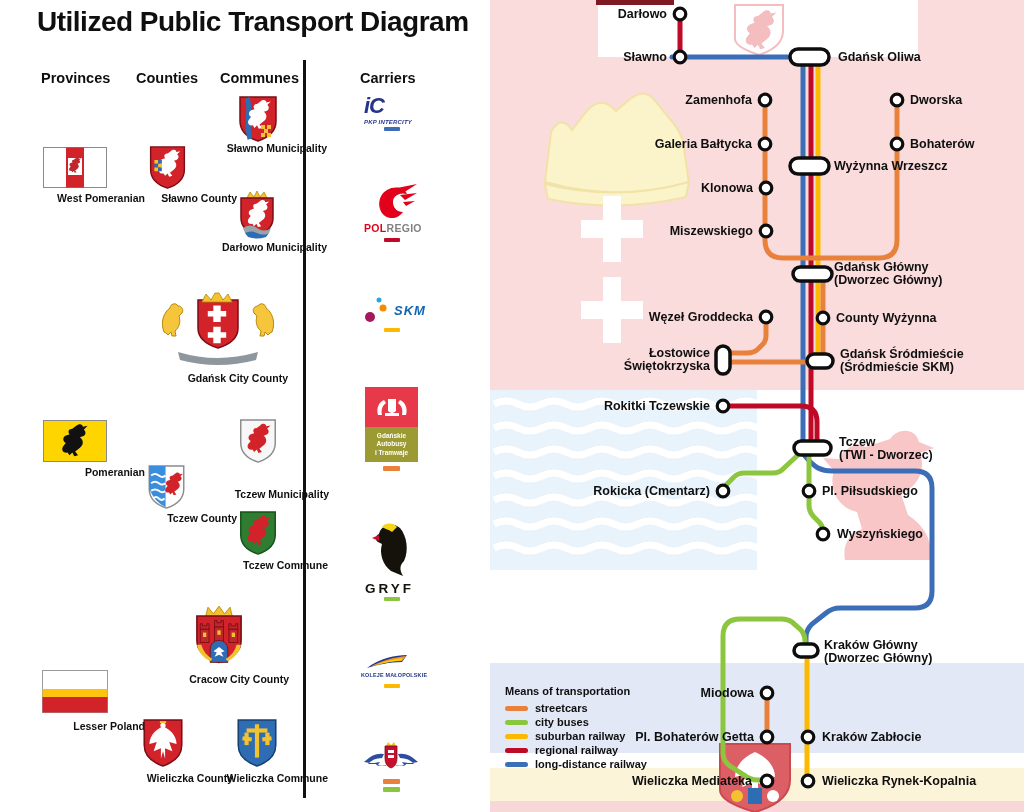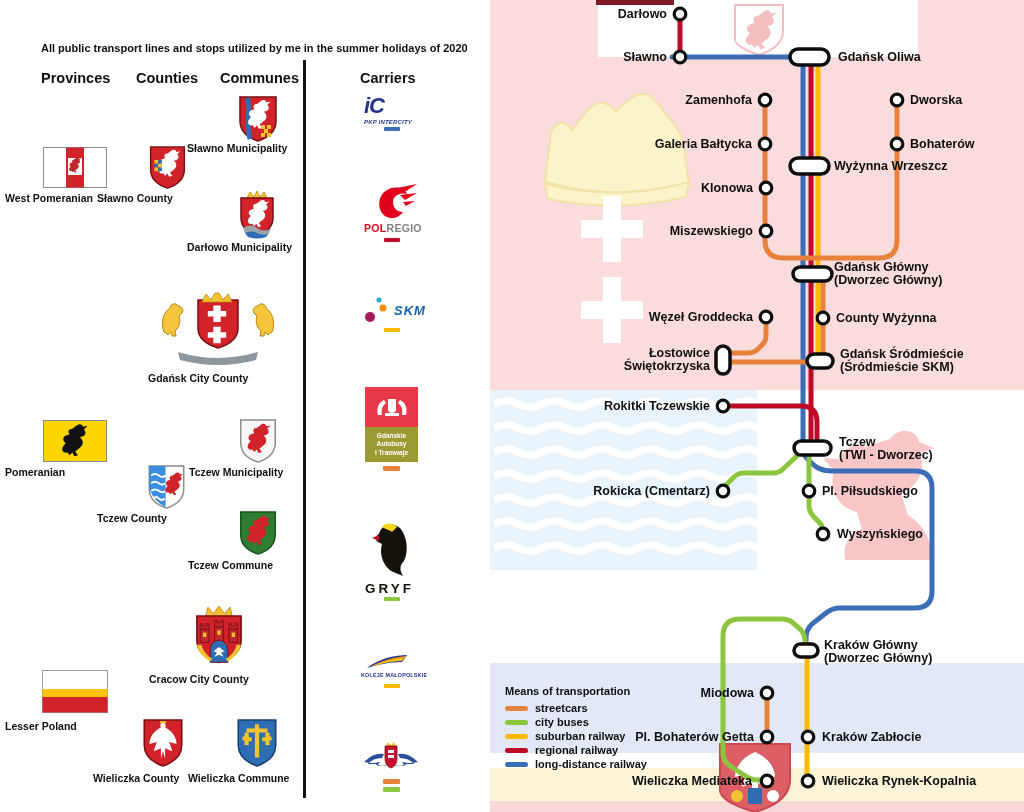--- a/index.html
+++ b/index.html
@@ -4,21 +4,21 @@
 <style>
   html,body{margin:0;padding:0;background:#ffffff;}
   .stage{position:relative;width:1024px;height:812px;background:#ffffff;
          font-family:"Liberation Sans",sans-serif;overflow:hidden;color:#0f0f0f;}
   .abs{position:absolute;}
   
   .title{position:absolute;left:37px;top:6px;font-size:28px;font-weight:800;letter-spacing:-0.5px;white-space:nowrap;}
   .subtitle{position:absolute;left:41px;top:42px;font-size:11px;font-weight:700;white-space:nowrap;}
   .colhead{position:absolute;font-size:14.5px;font-weight:700;white-space:nowrap;}
   .divider{position:absolute;left:303px;top:60px;width:2.5px;height:738px;background:#111;}
-  .ll{position:absolute;width:140px;text-align:left;font-size:10.5px;font-weight:700;white-space:nowrap;}
+  .ll{position:absolute;width:140px;text-align:right;font-size:10.5px;font-weight:700;white-space:nowrap;}
   
   .cbar{position:absolute;height:4px;width:16px;border-radius:1px;}
   .pkp-mark{font-style:italic;font-weight:900;font-size:22px;color:var(--b-pkp_navy);letter-spacing:-1px;}
   .pkp-sub{font-style:italic;font-weight:700;font-size:6px;color:var(--b-pkp_navy);letter-spacing:.2px;}
   .pr-text{font-size:10.5px;font-weight:800;letter-spacing:.3px;}
   .pr-text .p1{color:var(--b-polregio_red);} .pr-text .p2{color:var(--b-polregio_gray);}
   .skm-text{font-style:italic;font-weight:800;font-size:13px;color:var(--b-skm_blue);letter-spacing:1px;}
   .gait-red{width:53px;height:40px;background:var(--b-gait_red);display:flex;align-items:center;justify-content:center;}
   .gait-olive{width:53px;height:35px;background:var(--b-gait_olive);color:#fff;font-size:6.5px;line-height:8.5px;font-weight:700;display:flex;flex-direction:column;align-items:center;justify-content:center;}
   .gryf-text{font-weight:800;font-size:13.5px;letter-spacing:3px;color:#15120c;}
@@ -40,21 +40,21 @@
 
 <svg width="0" height="0" aria-hidden="true">
   <defs>
     <path id="beast" d="M17,3 c3,-3 7,-2 7,1 l5,-1 -4,4 c3,2 2,6 -1,7 l-3,1 c4,3 4,8 0,11 l-5,4 3,4 -4,1 -2,-4 -3,3 -2,-3 c-4,1 -7,-2 -5,-6 l3,-4 c-4,-2 -3,-7 1,-8 l3,-1 c-2,-3 -1,-6 3,-6 z"></path>
     <path id="lionp" d="M8,34 c-4,-10 0,-20 6,-24 c0,-4 6,-6 8,-2 c4,0 6,4 4,7 l-3,3 c2,6 0,12 -4,15 l1,5 -4,0 -1,-4 -3,3 -2,-2 z"></path>
   </defs>
 </svg>
 
 <div class="stage">
 
-  <div class="subtitle">All public transport lines and stops utilized by me in the summer holidays of 2020</div>
+  <div class="title">Utilized Public Transport Diagram</div>
 
   <div class="colhead" style="left:41px;top:70px">Provinces</div>
   <div class="colhead" style="left:136px;top:70px">Counties</div>
   <div class="colhead" style="left:220px;top:70px">Communes</div>
   <div class="colhead" style="left:360px;top:70px">Carriers</div>
   <div class="divider"></div>
 
   <div class="abs" style="left:236px;top:95px">
     <svg width="44" height="48" viewBox="0 0 40 48">
         <path d="M2,2 H38 V26 Q38,40 20,46 Q2,40 2,26 Z" fill="#D2232A" stroke="#7a0e14" stroke-width="1.5"></path>
@@ -144,21 +144,21 @@
   <div class="ll" style="left:5px;top:466px">Pomeranian</div>
 
   <div class="abs" style="left:237px;top:418px">
     <svg width="42" height="46" viewBox="0 0 40 48">
         <path d="M2,2 H38 V26 Q38,40 20,46 Q2,40 2,26 Z" fill="#f7f7f7" stroke="#8a8a8a" stroke-width="1.5"></path>
         <g transform="translate(7,5) scale(0.9)">
           <use href="#beast" fill="#D2232A"></use>
         </g>
       </svg>
   </div>
-  <div class="ll" style="left:189px;top:466px">Tczew Municipality</div>
+  <div class="ll" style="left:189px;top:488px">Tczew Municipality</div>
 
   <div class="abs" style="left:145px;top:464px">
     <svg width="43" height="46" viewBox="0 0 40 48">
         <path d="M2,2 H38 V26 Q38,40 20,46 Q2,40 2,26 Z" fill="#ffffff" stroke="#8a8a8a" stroke-width="1.5"></path>
         <path d="M2,2 H19 V45 Q8,40 2,26 Z" fill="#3B8EDE"></path>
         <g stroke="#ffffff" stroke-width="2" fill="none">
           <path d="M4,12 q4,-3 8,0 t7,0"></path>
           <path d="M4,20 q4,-3 8,0 t7,0"></path>
           <path d="M4,28 q4,-3 8,0 t7,0"></path>
           <path d="M6,36 q3,-3 6,0 t6,0"></path>

